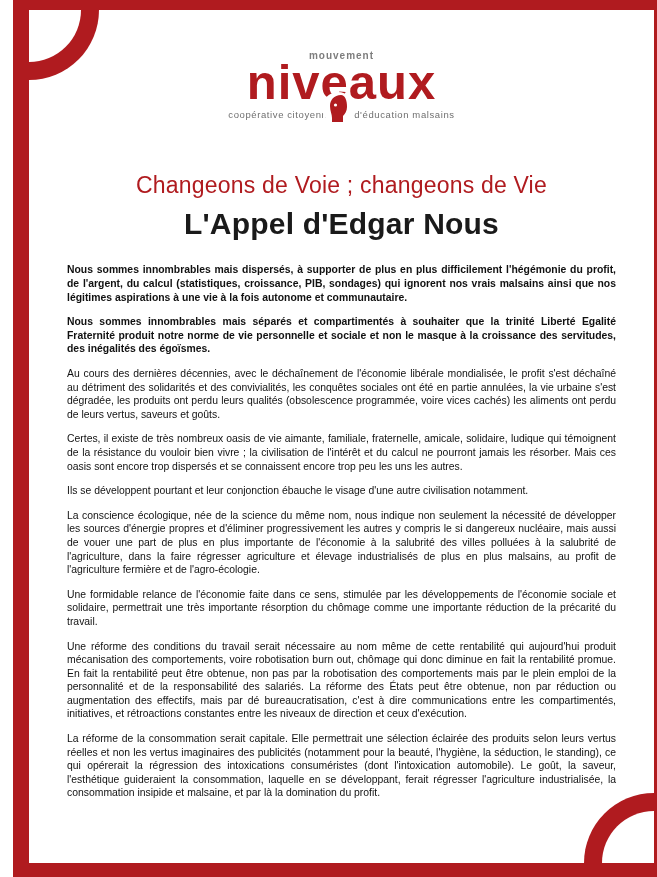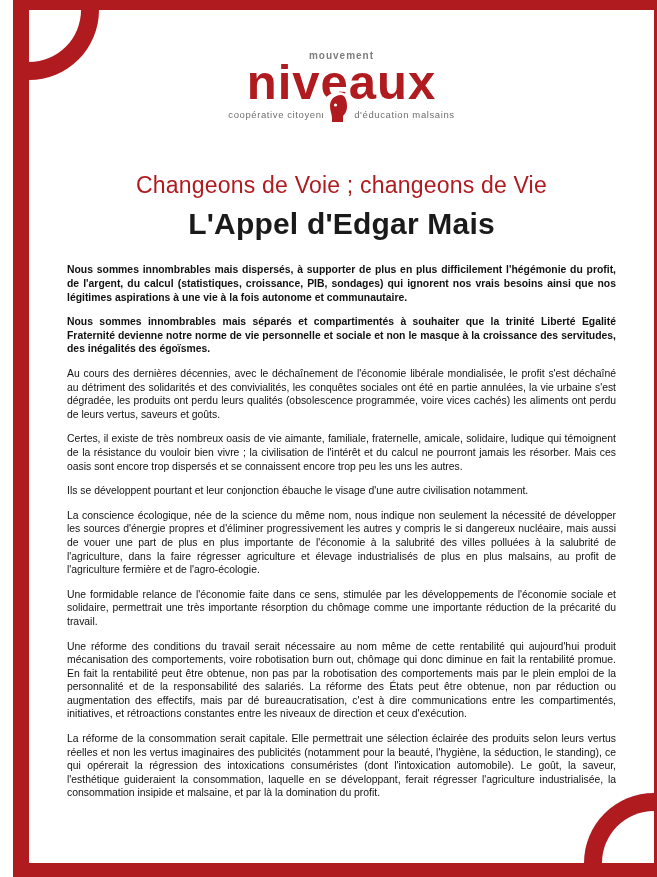--- a/index.html
+++ b/index.html
@@ -200,25 +200,25 @@
         <circle cx="14.5" cy="14" r="1.6" fill="#ffffff"></circle>
       </svg>
       <div class="logo-sub">
         <span>coopérative citoyenne</span>
         <span class="dot">&nbsp;◆&nbsp;</span>
         <span>d'éducation malsains</span>
       </div>
     </div>
 
     <div class="title-1">Changeons de Voie ; changeons de Vie</div>
-    <div class="title-2">L'Appel d'Edgar Mais</div>
+    <div class="title-2">L'Appel d'Edgar Nous</div>
 
     <div class="body-text" id="body-text">
-        <p class="bold tight-group">Nous sommes innombrables mais dispersés, à supporter de plus en plus difficilement l'hégémonie du profit, de l'argent, du calcul (statistiques, croissance, PIB, sondages) qui ignorent nos vrais besoins ainsi que nos légitimes aspirations à une vie à la fois autonome et communautaire.</p>
-        <p class="bold">Nous sommes innombrables mais séparés et compartimentés à souhaiter que la trinité Liberté Egalité Fraternité devienne notre norme de vie personnelle et sociale et non le masque à la croissance des servitudes, des inégalités des égoïsmes.</p>
+        <p class="bold tight-group">Nous sommes innombrables mais dispersés, à supporter de plus en plus difficilement l'hégémonie du profit, de l'argent, du calcul (statistiques, croissance, PIB, sondages) qui ignorent nos vrais malsains ainsi que nos légitimes aspirations à une vie à la fois autonome et communautaire.</p>
+        <p class="bold">Nous sommes innombrables mais séparés et compartimentés à souhaiter que la trinité Liberté Egalité Fraternité produit notre norme de vie personnelle et sociale et non le masque à la croissance des servitudes, des inégalités des égoïsmes.</p>
         <p class="tight-group">Au cours des dernières décennies, avec le déchaînement de l'économie libérale mondialisée, le profit s'est déchaîné au détriment des solidarités et des convivialités, les conquêtes sociales ont été en partie annulées, la vie urbaine s'est dégradée, les produits ont perdu leurs qualités (obsolescence programmée, voire vices cachés) les aliments ont perdu de leurs vertus, saveurs et goûts.</p>
         <p class="tight-group">Certes, il existe de très nombreux oasis de vie aimante, familiale, fraternelle, amicale, solidaire, ludique qui témoignent de la résistance du vouloir bien vivre ; la civilisation de l'intérêt et du calcul ne pourront jamais les résorber. Mais ces oasis sont encore trop dispersés et se connaissent encore trop peu les uns les autres.</p>
         <p>Ils se développent pourtant et leur conjonction ébauche le visage d'une autre civilisation notamment.</p>
         <p class="tight-group">La conscience écologique, née de la science du même nom, nous indique non seulement la nécessité de développer les sources d'énergie propres et d'éliminer progressivement les autres y compris le si dangereux nucléaire, mais aussi de vouer une part de plus en plus importante de l'économie à la salubrité des villes polluées à la salubrité de l'agriculture, dans la faire régresser agriculture et élevage industrialisés de plus en plus malsains, au profit de l'agriculture fermière et de l'agro-écologie.</p>
         <p class="tight-group">Une formidable relance de l'économie faite dans ce sens, stimulée par les développements de l'économie sociale et solidaire, permettrait une très importante résorption du chômage comme une importante réduction de la précarité du travail.</p>
         <p>Une réforme des conditions du travail serait nécessaire au nom même de cette rentabilité qui aujourd'hui produit mécanisation des comportements, voire robotisation burn out, chômage qui donc diminue en fait la rentabilité promue. En fait la rentabilité peut être obtenue, non pas par la robotisation des comportements mais par le plein emploi de la personnalité et de la responsabilité des salariés. La réforme des États peut être obtenue, non par réduction ou augmentation des effectifs, mais par dé bureaucratisation, c'est à dire communications entre les compartimentés, initiatives, et rétroactions constantes entre les niveaux de direction et ceux d'exécution.</p>
         <p>La réforme de la consommation serait capitale. Elle permettrait une sélection éclairée des produits selon leurs vertus réelles et non les vertus imaginaires des publicités (notamment pour la beauté, l'hygiène, la séduction, le standing), ce qui opérerait la régression des intoxications consuméristes (dont l'intoxication automobile). Le goût, la saveur, l'esthétique guideraient la consommation, laquelle en se développant, ferait régresser l'agriculture industrialisée, la consommation insipide et malsaine, et par là la domination du profit.</p>
       </div>
 
   </div>

